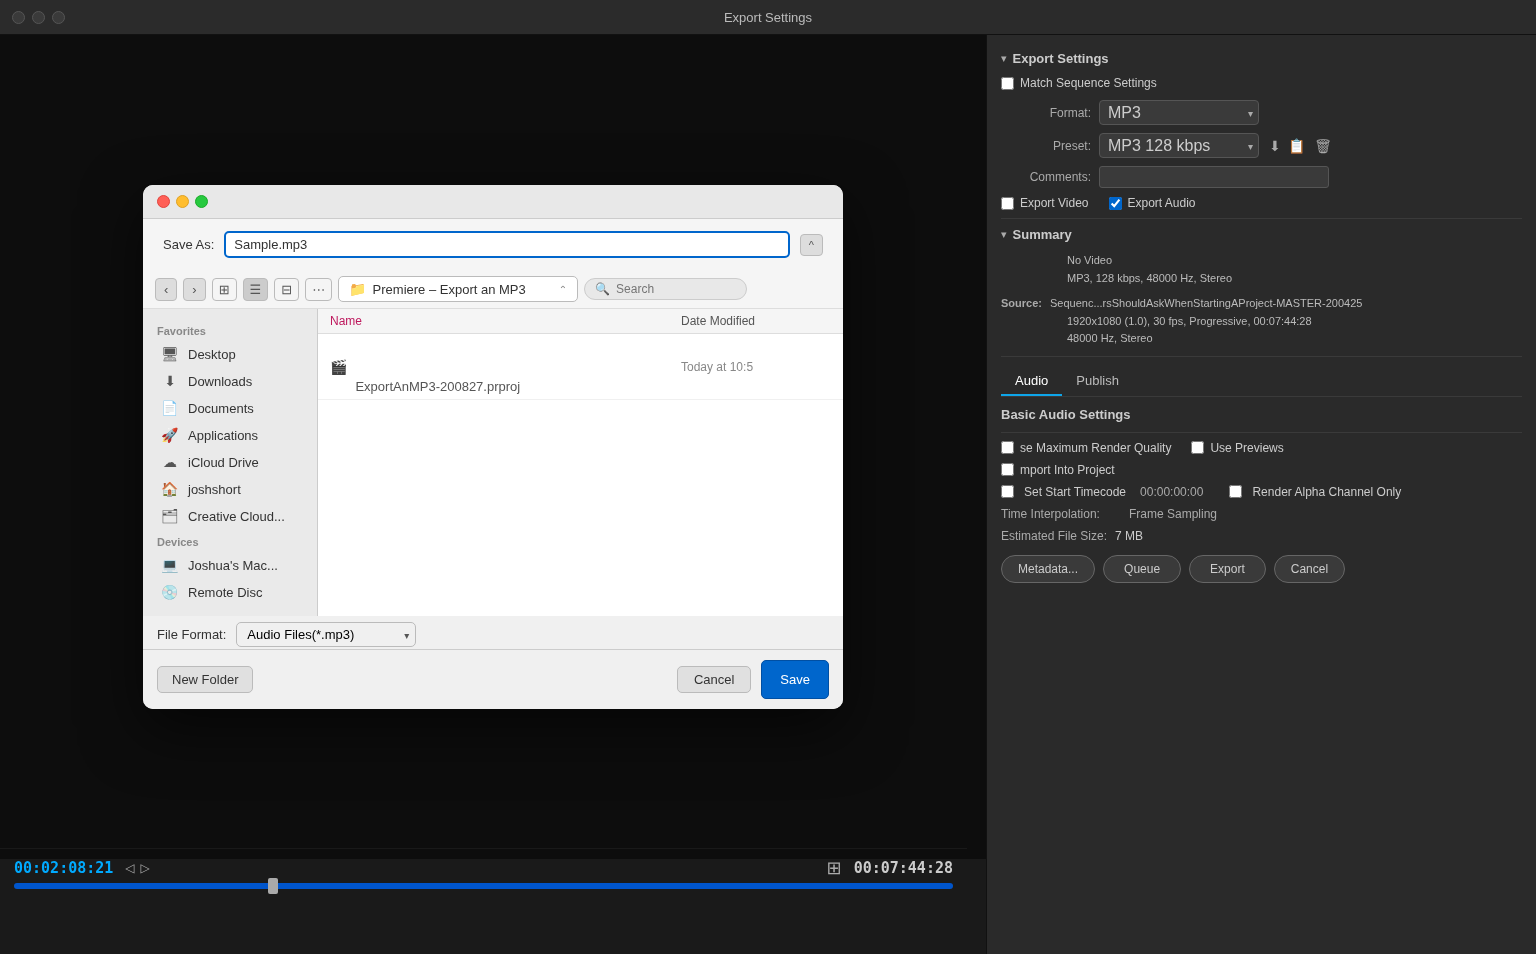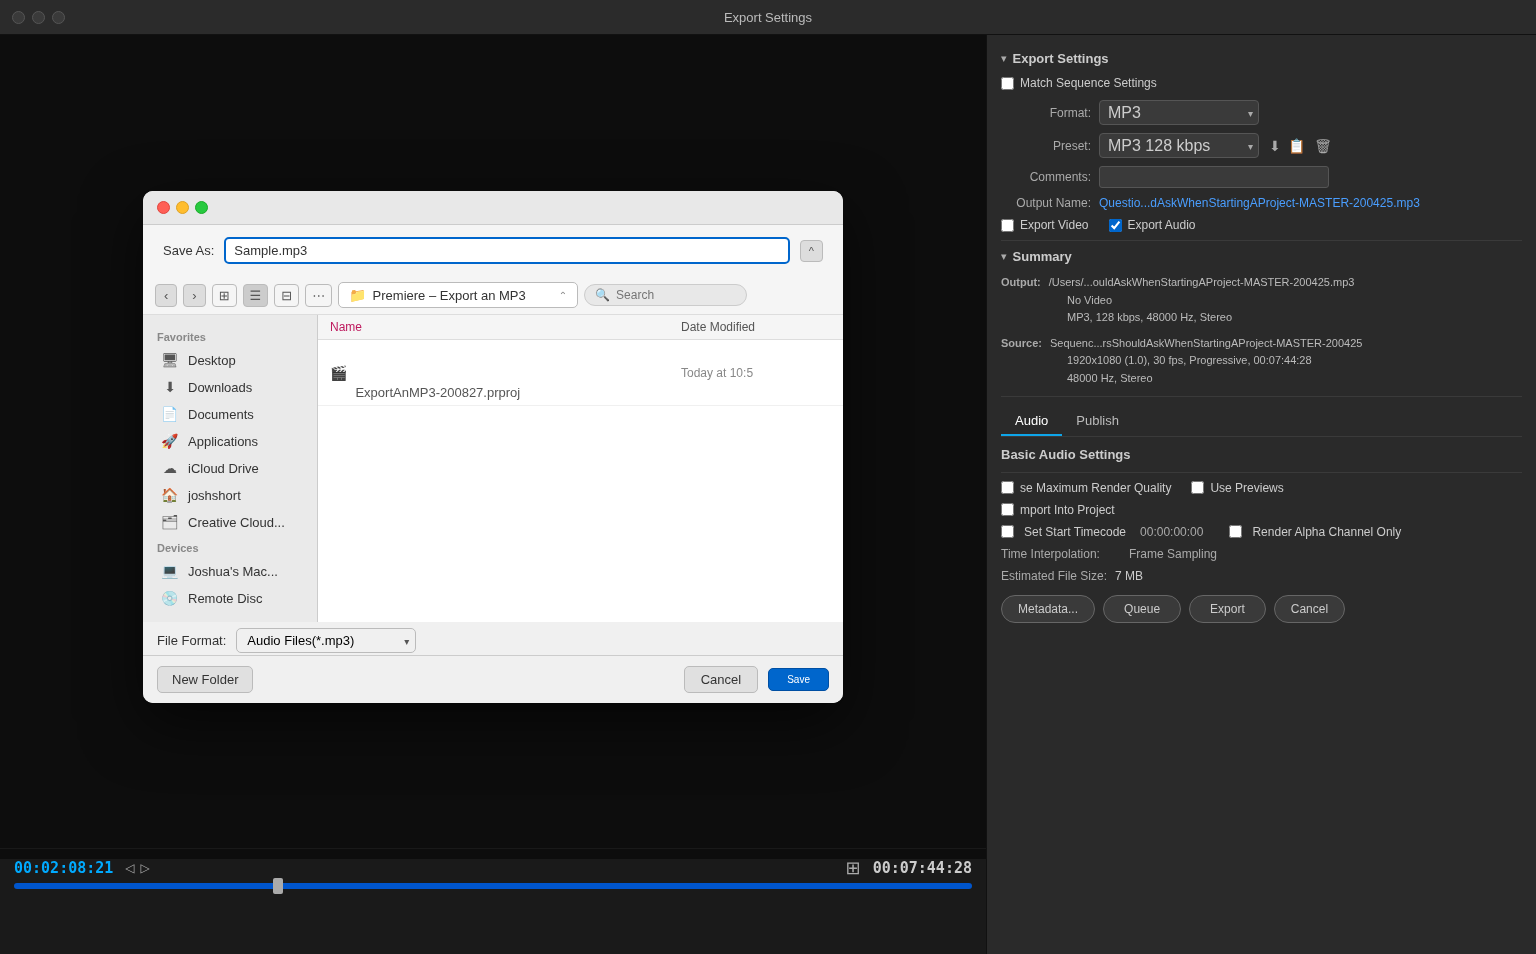--- a/index.html
+++ b/index.html
@@ -311,21 +311,21 @@
       font-size: 12px;
       cursor: pointer;
       font-weight: 500;
     }
 
     
     .bottom-timeline {
       position: absolute;
       bottom: 0;
       left: 0;
-      right: 550px;
+      right: 569px;
       height: 106px;
       background: #1a1a1a;
       border-top: 1px solid #333;
     }
     .timeline-controls {
       display: flex;
       align-items: center;
       padding: 8px 14px 4px 14px;
       gap: 12px;
     }
@@ -661,22 +661,22 @@
       border-radius: 5px;
       padding: 5px 16px;
       font-size: 13px;
       cursor: pointer;
       color: #333;
     }
     .save-btn {
       background: #0066cc;
       border: 1px solid #004fa3;
       border-radius: 5px;
-      padding: 5px 18px;
-      font-size: 10px;
+      padding: 11px 18px;
+      font-size: 13px;
       cursor: pointer;
       color: #fff;
       font-weight: 500;
     }
 
     
     .file-format-row {
       display: flex;
       align-items: center;
       padding: 6px 14px 2px 14px;
@@ -761,48 +761,40 @@
         <button class="preset-icon-btn" title="New preset">📋</button>
         <button class="preset-icon-btn" title="Delete preset">🗑</button>
       </div>
     </div>
 
     <div class="form-row">
       <span class="form-label">Comments:</span>
       <input type="text" class="comments-input" value="" style="">
     </div>
 
-    <div class="form-row">
-      <span class="form-label">Output Name:</span>
-      <a class="output-name-link">Questio...dAskWhenStartingAProject-MASTER-200425.mp3</a>
-    </div>
 
     <div class="checkboxes-row">
       <div class="checkbox-row" style="margin-bottom:0;">
         <input type="checkbox" class="checkbox-input" style="">
         <span class="checkbox-label">Export Video</span>
       </div>
       <div class="checkbox-row" style="margin-bottom:0;">
         <input type="checkbox" class="checkbox-input" checked="" style="">
         <span class="checkbox-label">Export Audio</span>
       </div>
     </div>
 
     <hr class="divider">
 
     <div class="section-header">
       <span class="chevron-icon">▾</span>
       <span class="section-header-title">Summary</span>
     </div>
 
     <div class="summary-section">
-      <div class="summary-row">
-        <span class="summary-item-label">Output:</span>
-        <span class="summary-item" style="padding-left:4px;">/Users/...ouldAskWhenStartingAProject-MASTER-200425.mp3</span>
-      </div>
       <div class="summary-item" style="padding-left:66px;">No Video</div>
       <div class="summary-item" style="padding-left:66px;">MP3, 128 kbps, 48000 Hz, Stereo</div>
       <div style="margin-top:8px;">
         <div class="summary-row">
           <span class="summary-item-label">Source:</span>
           <span class="summary-item" style="padding-left:4px;">Sequenc...rsShouldAskWhenStartingAProject-MASTER-200425</span>
         </div>
         <div class="summary-item" style="padding-left:66px;">1920x1080 (1.0), 30 fps, Progressive, 00:07:44:28</div>
         <div class="summary-item" style="padding-left:66px;">48000 Hz, Stereo</div>
       </div>

